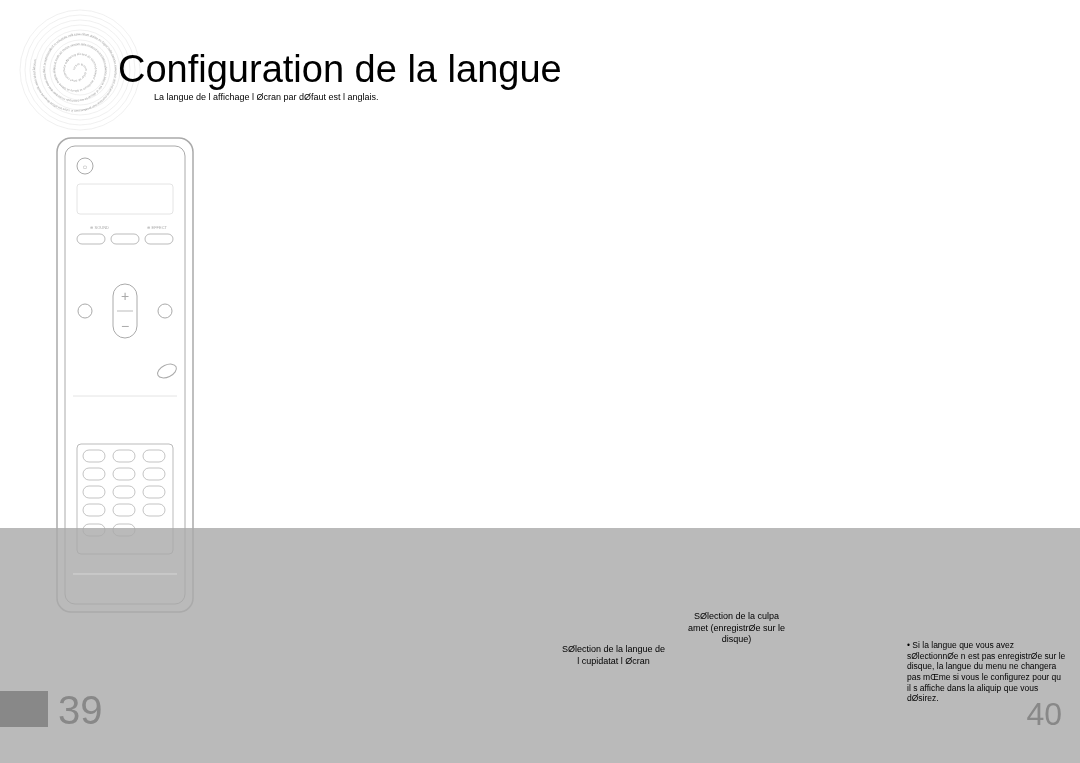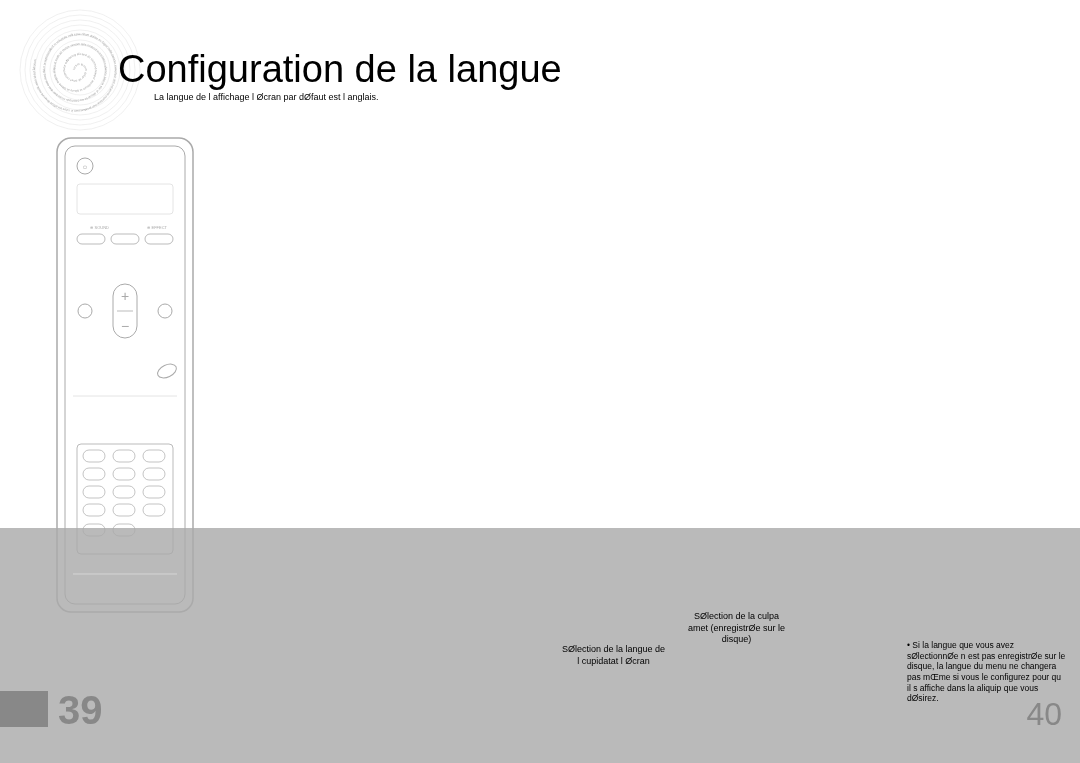--- a/index.html
+++ b/index.html
@@ -100,21 +100,21 @@
       color: #000000;
       line-height: 1.25;
       width: 160px;
       z-index: 4;
     }
     .page-number-left {
       position: absolute;
       bottom: 30px;
       left: 58px;
       font-size: 40px;
-      font-weight: 700;
+      font-weight: 400;
       color: #888888;
       z-index: 4;
     }
     .page-number-right {
       position: absolute;
       bottom: 30px;
       right: 18px;
       font-size: 32px;
       font-weight: 300;
       color: #888888;

